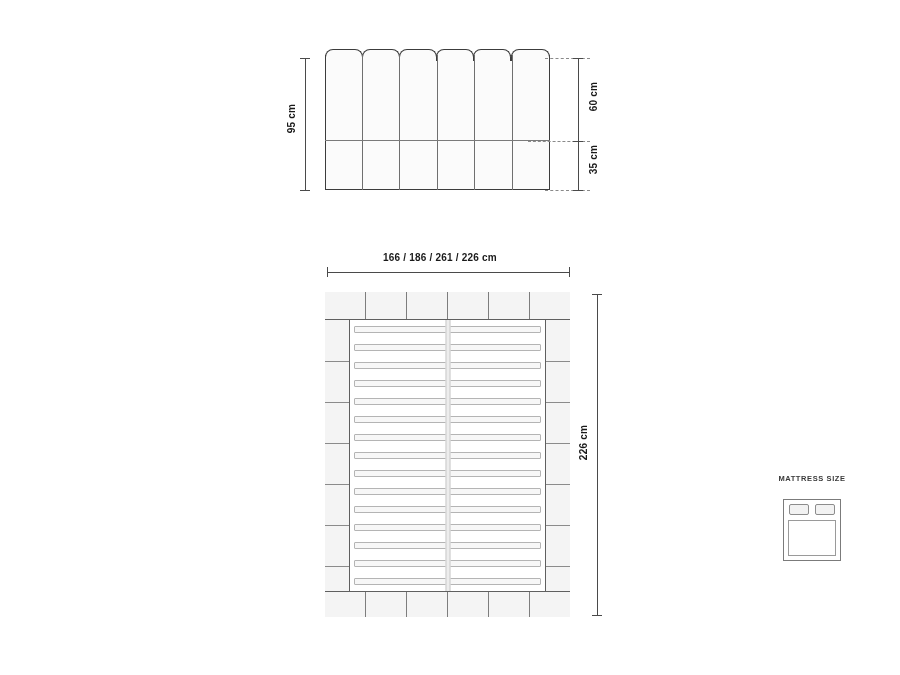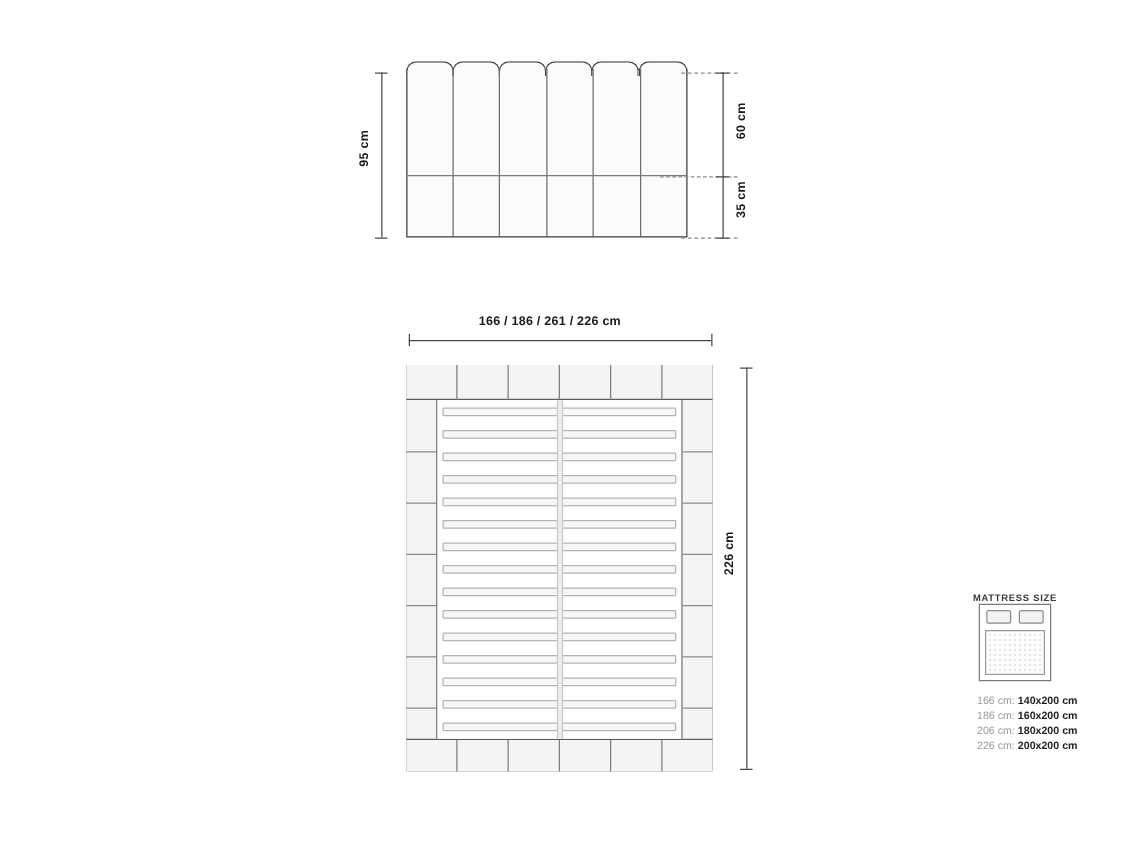--- a/index.html
+++ b/index.html
@@ -124,21 +124,21 @@
   }
 
   
   #legend { left: 762px; top: 474px; width: 100px; }
   .legend-title {
     font-size: 7.5px;
     font-weight: bold;
     letter-spacing: .6px;
     color: #3a3a3a;
     text-align: center;
-    margin-bottom: 0;
+    margin-bottom: 16px;
   }
   .mattress-icon {
     width: 58px; height: 62px;
     margin: 0 auto 10px auto;
     position: relative;
     border: 1px solid #7b7b7b;
     background: #fff;
   }
   .pillow {
     position: absolute;
@@ -279,33 +279,15 @@
 
   <div class="abs" id="legend">
     <div class="legend-title">MATTRESS SIZE</div>
 
     <div class="mattress-icon">
       <div class="pillow left"></div>
       <div class="pillow right"></div>
       <div class="quilt"></div>
     </div>
 
-    <div class="legend-rows">
-      <div class="legend-row">
-        <span class="lr-key">166 cm:</span>
-        <span class="lr-val">140x200 cm</span>
-      </div>
-      <div class="legend-row">
-        <span class="lr-key">186 cm:</span>
-        <span class="lr-val">160x200 cm</span>
-      </div>
-      <div class="legend-row">
-        <span class="lr-key">206 cm:</span>
-        <span class="lr-val">180x200 cm</span>
-      </div>
-      <div class="legend-row">
-        <span class="lr-key">226 cm:</span>
-        <span class="lr-val">200x200 cm</span>
-      </div>
-    </div>
   </div>
 
 </div>
 
 </body></html>

